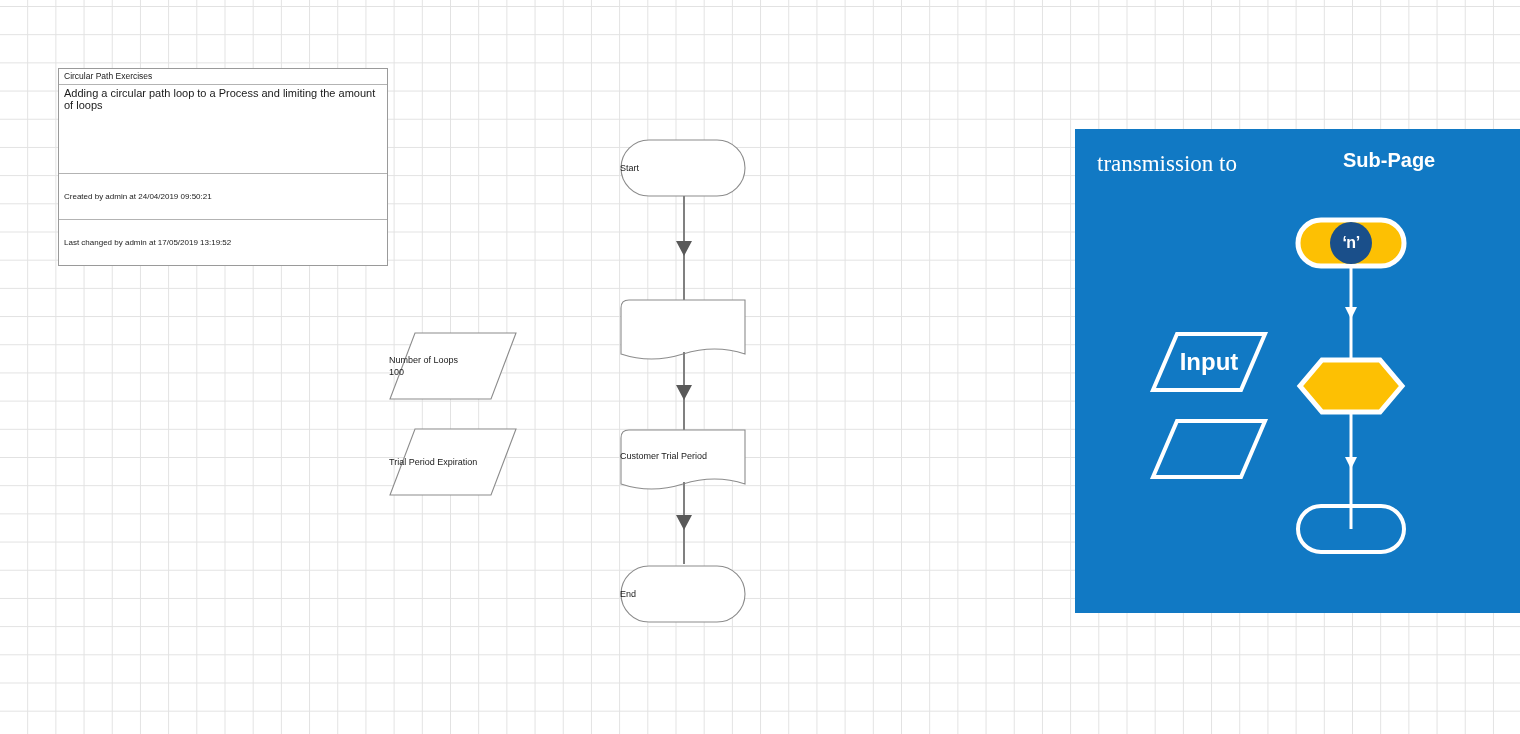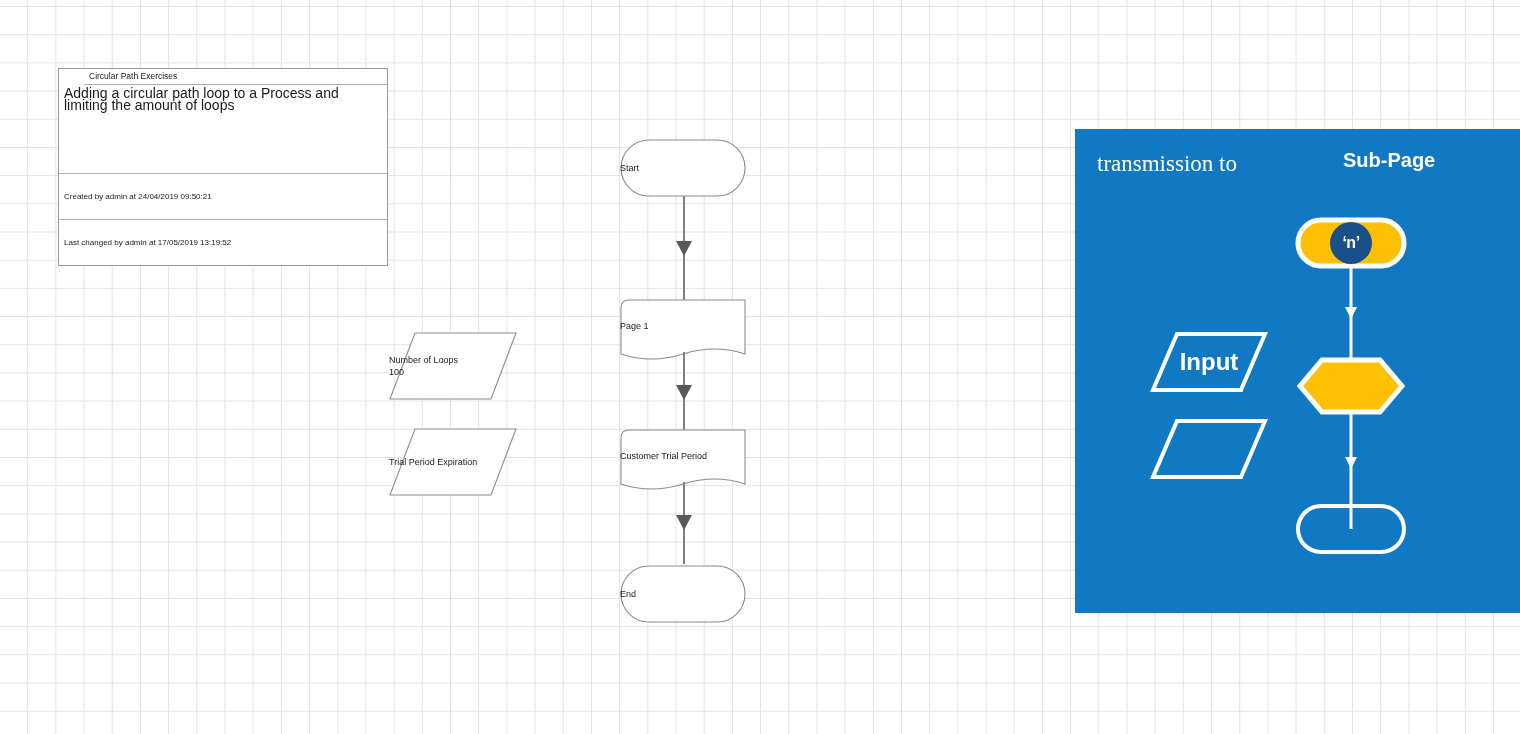--- a/index.html
+++ b/index.html
@@ -32,24 +32,23 @@
     border: 1px solid #9a9a9a;
     box-sizing: border-box;
   }
   .note-title {
     font-size: 8.5px;
     color: #1a1a1a;
     padding: 2px 4px 2px 5px;
     border-bottom: 1px solid #b3b3b3;
     line-height: 11px;
     white-space: nowrap;
-    margin-left: 25px;
   }
   .note-body {
-    font-size: 14px;
+    font-size: 11px;
     color: #1a1a1a;
     padding: 3px 5px;
     line-height: 11.5px;
   }
   .note-footer {
     position: absolute;
     left: 0;
     right: 0;
     bottom: 0;
   }
@@ -227,23 +226,20 @@
     <svg width="16" height="104" viewBox="0 0 16 104">
       <line x1="8" y1="0" x2="8" y2="104" stroke="#808080" stroke-width="2"></line>
       <polygon points="0,45 16,45 8,60" fill="#595959"></polygon>
     </svg>
   </div>
 
   <div class="flow-shape" style="left:620px; top:299px; width:126px; height:64px;">
     <svg width="126" height="64" viewBox="0 0 126 64">
       <path d="M1,9 Q1,1 9,1 L125,1 L125,55 Q95,45 63,55 Q31,65 1,55 Z" fill="#ffffff" stroke="#8c8c8c" stroke-width="1.1"></path>
     </svg>
-    <div class="flow-text" style="height:54px;">
-      <span class="shape-label">Page 1</span>
-    </div>
   </div>
 
   <div class="connector" style="left:676px; top:352px; width:16px; height:78px;">
     <svg width="16" height="78" viewBox="0 0 16 78">
       <line x1="8" y1="0" x2="8" y2="78" stroke="#808080" stroke-width="2"></line>
       <polygon points="0,33 16,33 8,48" fill="#595959"></polygon>
     </svg>
   </div>
 
   <div class="flow-shape" style="left:620px; top:429px; width:112px; height:64px;">

